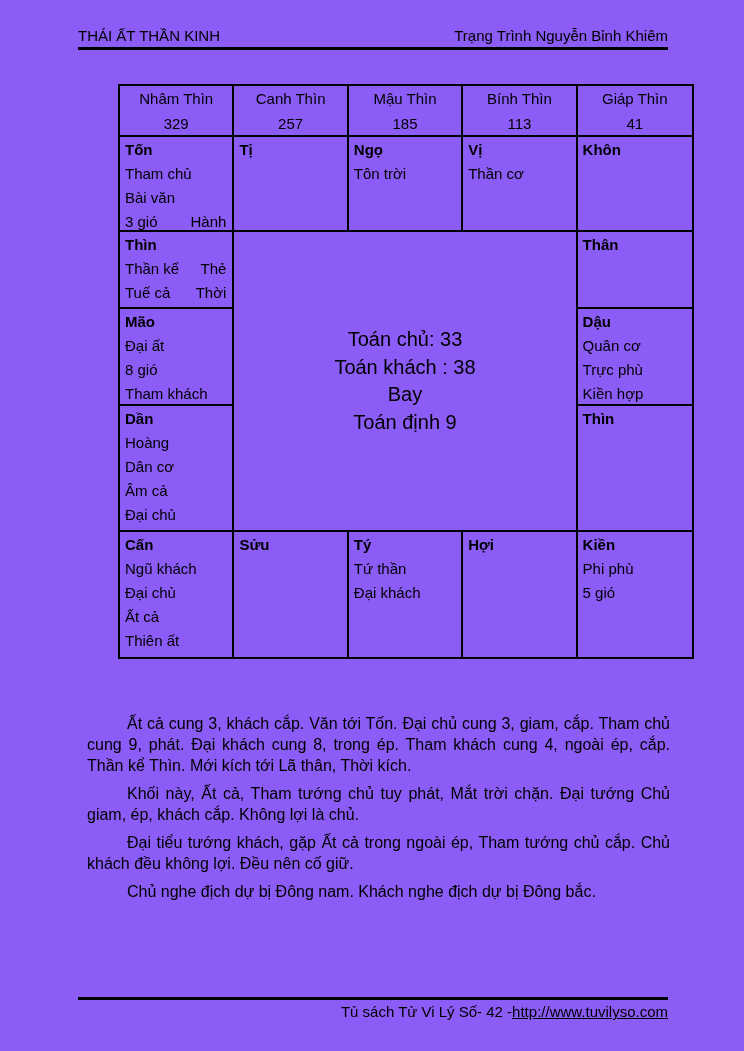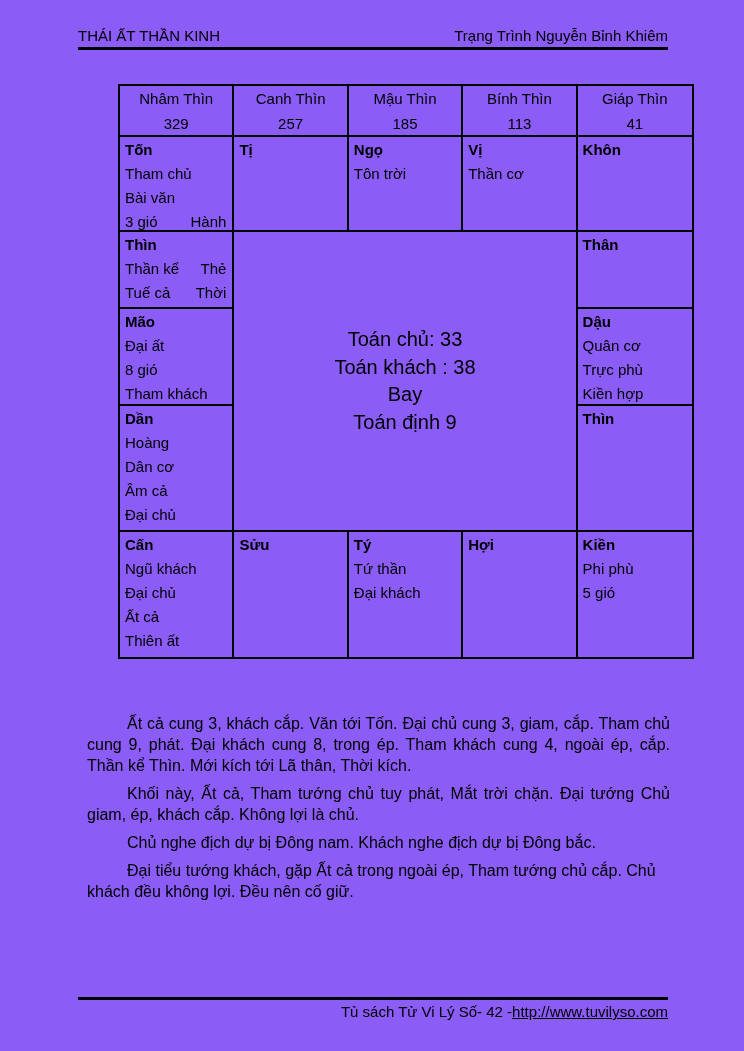--- a/index.html
+++ b/index.html
@@ -195,22 +195,22 @@
     <div class="bcell a-kien no-r no-b">
       <div class="lbl">Kiền</div>
       <div>Phi phù</div>
       <div>5 gió</div>
     </div>
   </div>
 
   <div class="body-text">
     <p>Ất cả cung 3, khách cắp. Văn tới Tốn. Đại chủ cung 3, giam, cắp. Tham chủ cung 9, phát. Đại khách cung 8, trong ép. Tham khách cung 4, ngoài ép, cắp. Thần kể Thìn. Mới kích tới Lã thân, Thời kích.</p>
     <p>Khối này, Ất cả, Tham tướng chủ tuy phát, Mắt trời chặn. Đại tướng Chủ giam, ép, khách cắp. Không lợi là chủ.</p>
+    <p>Đại tiểu tướng khách, gặp Ất cả trong ngoài ép, Tham tướng chủ cắp. Chủ khách đều không lợi. Đều nên cố giữ.</p>
     <p>Chủ nghe địch dự bị Đông nam. Khách nghe địch dự bị Đông bắc.</p>
-    <p>Đại tiểu tướng khách, gặp Ất cả trong ngoài ép, Tham tướng chủ cắp. Chủ khách đều không lợi. Đều nên cố giữ.</p>
   </div>
 
   <div class="rule-bottom"></div>
   <div class="pg-footer">
     <span>Tủ sách Tử Vi Lý Số</span>
     <span>- 42 -</span>
     <span class="url">http://www.tuvilyso.com</span>
   </div>
 
 </div>

